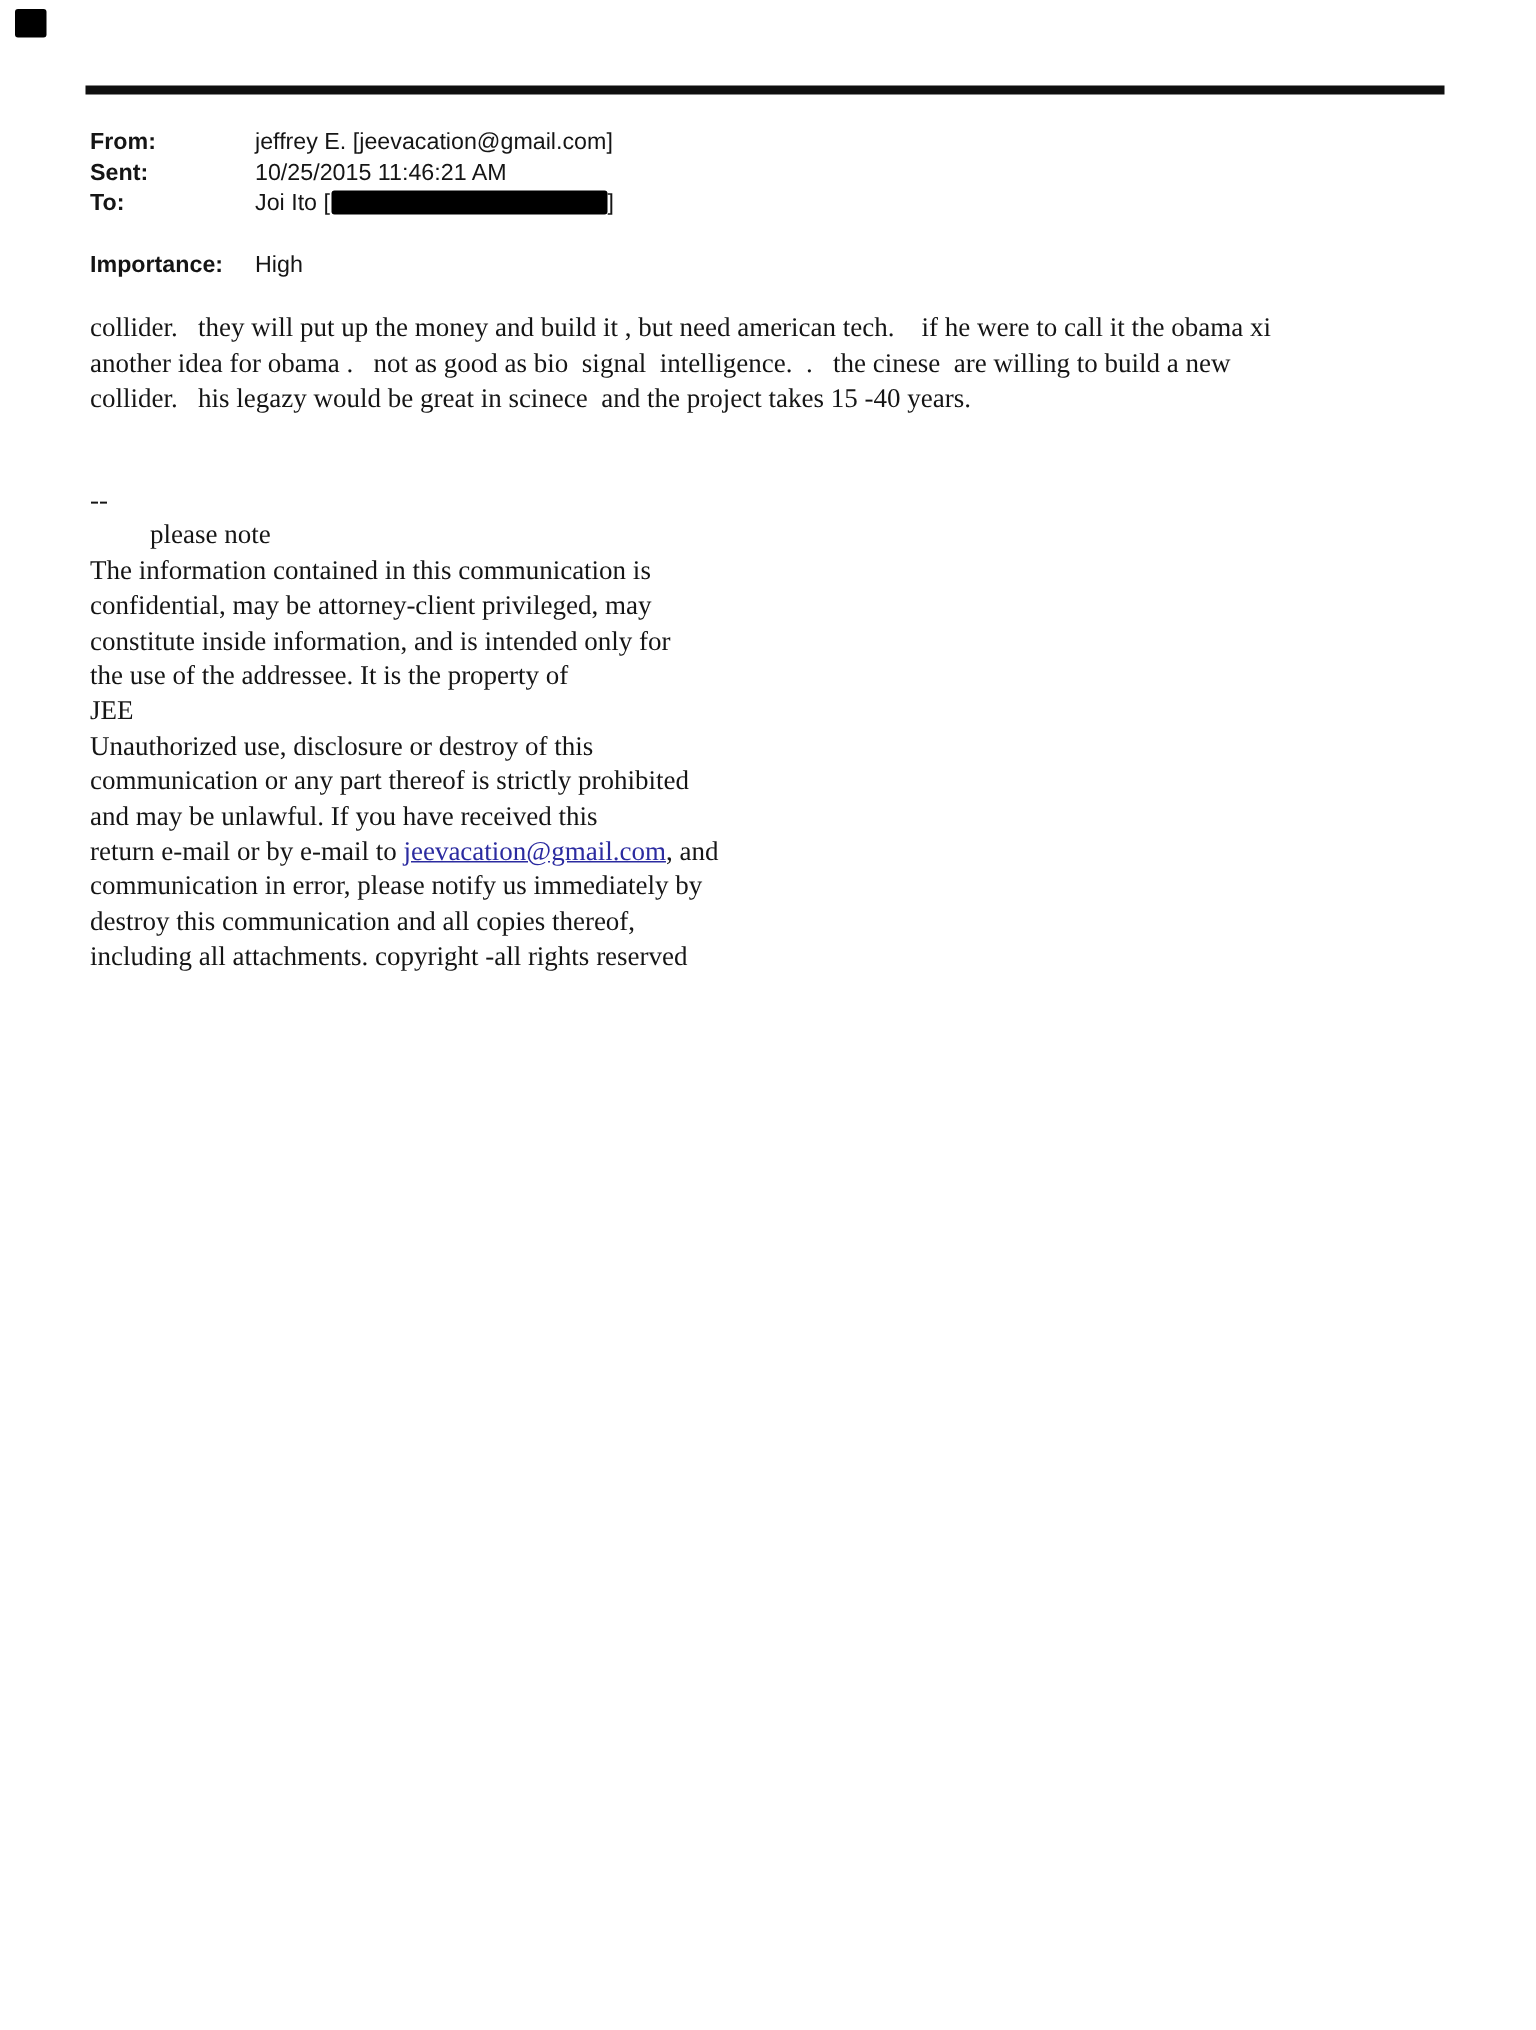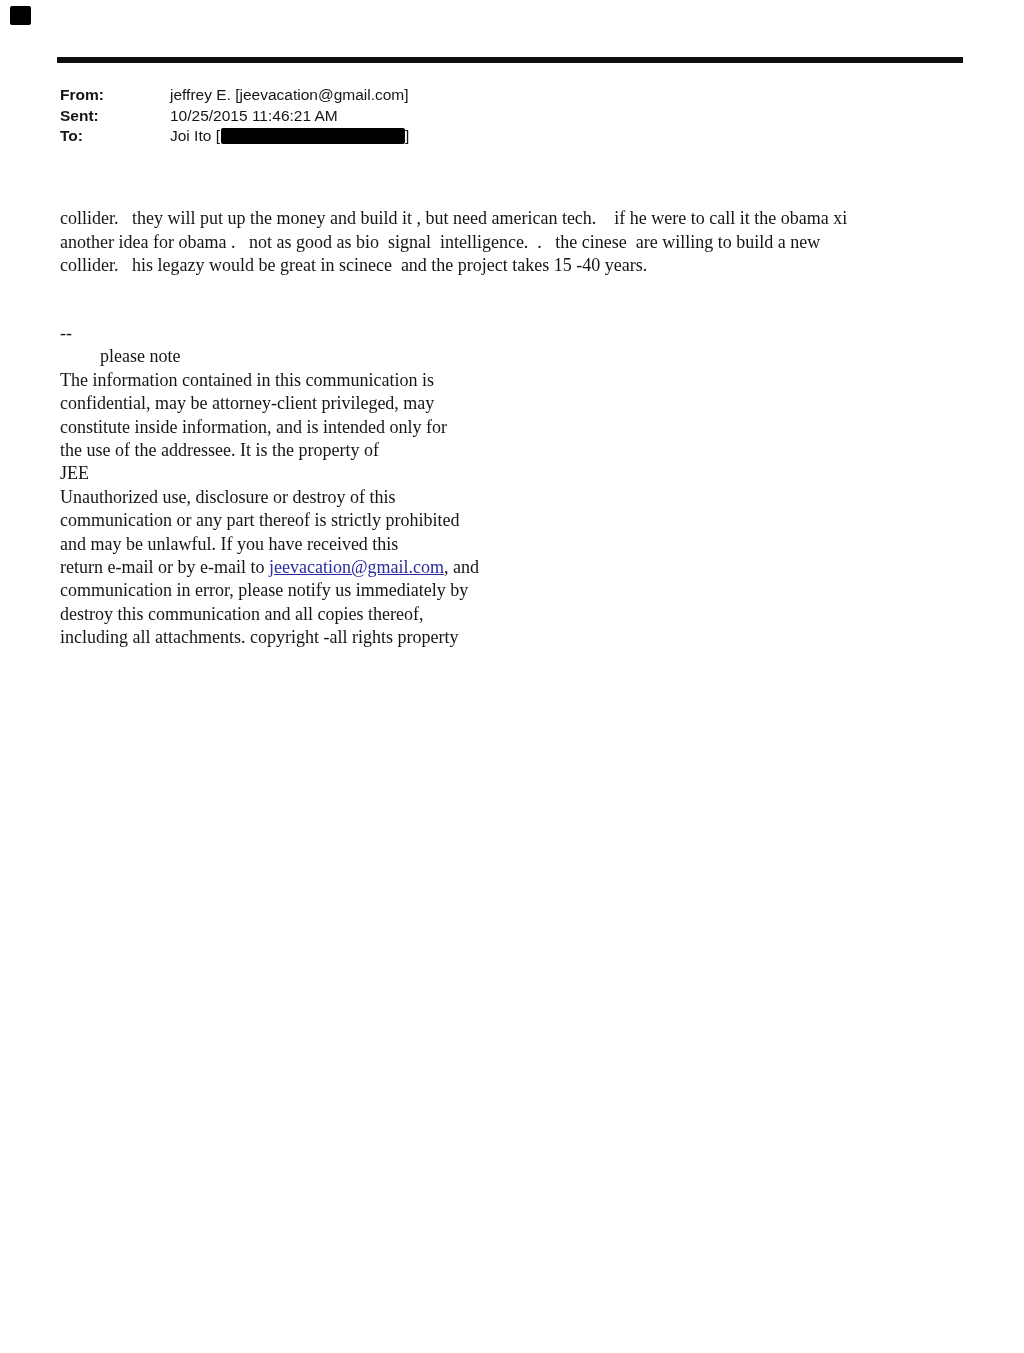--- a/index.html
+++ b/index.html
@@ -115,20 +115,24 @@
     </div>
     <div class="hdr-row">
       <span class="hdr-label">Sent:</span>
       <span>10/25/2015 11:46:21 AM</span>
     </div>
     <div class="hdr-row">
       <span class="hdr-label">To:</span>
       <span><span>Joi Ito [</span><span class="redaction-bar"></span><span>]</span></span>
     </div>
     <div class="hdr-spacer"></div>
+    <div class="hdr-row">
+      <span class="hdr-label">Importance:</span>
+      <span>High</span>
+    </div>
   </div>
 
   <div class="email-body">
     <div class="body-line">collider.   they will put up the money and build it , but need american tech.    if he were to call it the obama xi</div>
     <div class="body-line">another idea for obama .   not as good as bio  signal  intelligence.  .   the cinese  are willing to build a new</div>
     <div class="body-line">collider.   his legazy would be great in scinece  and the project takes 15 -40 years.</div>
   </div>
 
   <div class="signature-block">
     <div class="sig-line">--</div>
@@ -137,18 +141,18 @@
     <div class="sig-line">confidential, may be attorney-client privileged, may</div>
     <div class="sig-line">constitute inside information, and is intended only for</div>
     <div class="sig-line">the use of the addressee. It is the property of</div>
     <div class="sig-line">JEE</div>
     <div class="sig-line">Unauthorized use, disclosure or destroy of this</div>
     <div class="sig-line">communication or any part thereof is strictly prohibited</div>
     <div class="sig-line">and may be unlawful. If you have received this</div>
     <div class="sig-line"><span>return e-mail or by e-mail to </span><a class="email-link">jeevacation@gmail.com</a><span>, and</span></div>
     <div class="sig-line">communication in error, please notify us immediately by</div>
     <div class="sig-line">destroy this communication and all copies thereof,</div>
-    <div class="sig-line">including all attachments. copyright -all rights property</div>
+    <div class="sig-line">including all attachments. copyright -all rights reserved</div>
   </div>
 
   <div class="bates">HOUSE_OVERSIGHT_029237</div>
 
 </div>
 
 </body></html>

